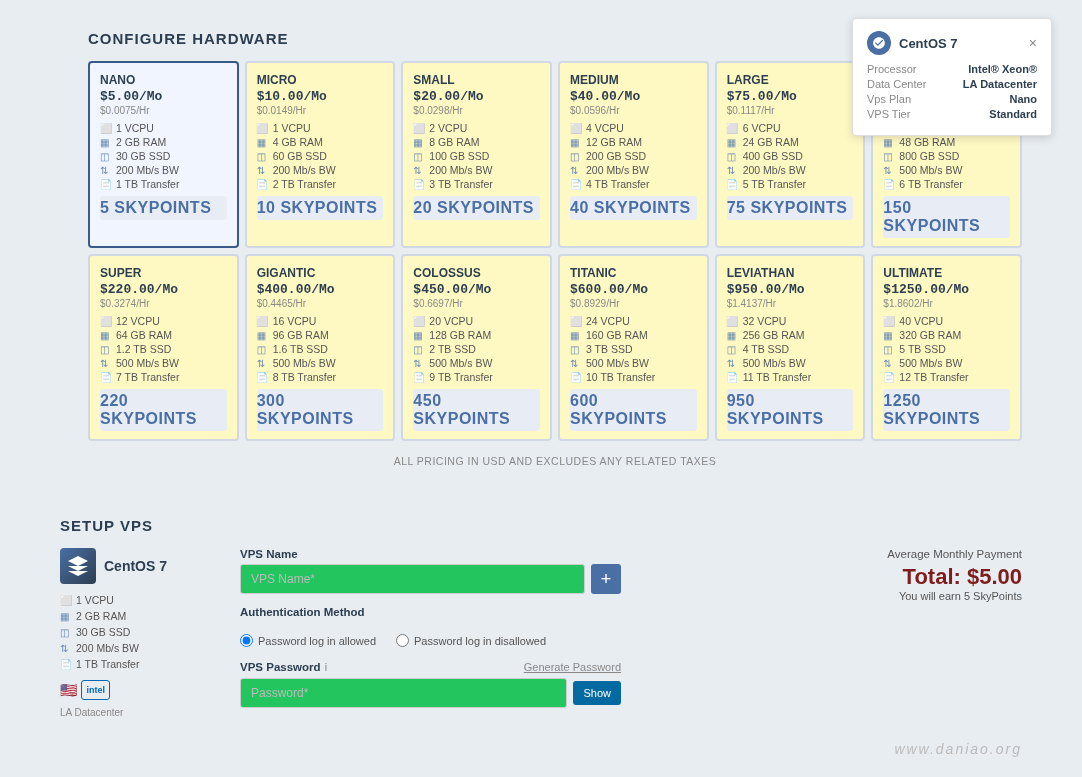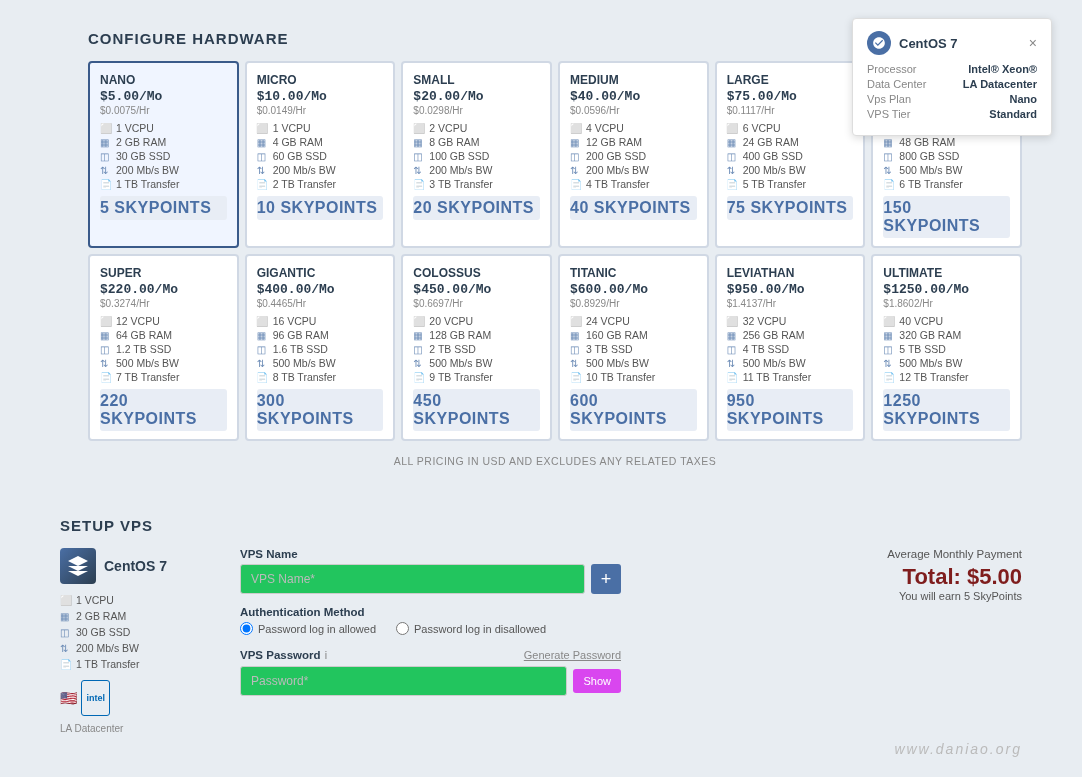--- a/index.html
+++ b/index.html
@@ -92,21 +92,21 @@
     }
 
     .hardware-grid {
       display: grid;
       grid-template-columns: repeat(6, 1fr);
       gap: 6px;
       margin-bottom: 6px;
     }
 
     .plan-card {
-      background: #ffffff;
+      background: #fef9c3;
       border: 2px solid #d0d8e4;
       border-radius: 4px;
       padding: 10px 10px 8px 10px;
       cursor: pointer;
       transition: border-color 0.2s;
     }
     .plan-card.selected {
       border-color: #3a5a8a;
       background: #f0f5ff;
     }
@@ -284,36 +284,37 @@
       gap: 20px;
       align-items: center;
     }
     .radio-label {
       display: flex;
       align-items: center;
       gap: 5px;
       font-size: 11px;
       color: #555;
       cursor: pointer;
+      margin-top: 12px;
     }
 
     .password-row {
       display: flex;
       gap: 6px;
       align-items: center;
     }
     .generate-link {
       font-size: 11px;
       color: #888;
       text-decoration: underline;
       cursor: pointer;
       white-space: nowrap;
     }
     .show-btn {
-      background: #d946ef;
+      background: #0369a1;
       color: white;
       border: none;
       border-radius: 3px;
       padding: 6px 10px;
       font-size: 11px;
       cursor: pointer;
     }
 
     .setup-summary {
       text-align: right;
@@ -343,21 +344,21 @@
       letter-spacing: 2px;
       font-style: italic;
     }
 
     .intel-badge {
       display: inline-flex;
       align-items: center;
       gap: 3px;
       border: 1px solid #0068b5;
       border-radius: 3px;
-      padding: 12px 4px;
+      padding: 4px 4px;
       font-size: 9px;
       font-weight: bold;
       color: #0068b5;
     }
     .flag-icon {
       font-size: 14px;
     }
     .datacenter-row {
       display: flex;
       align-items: center;

